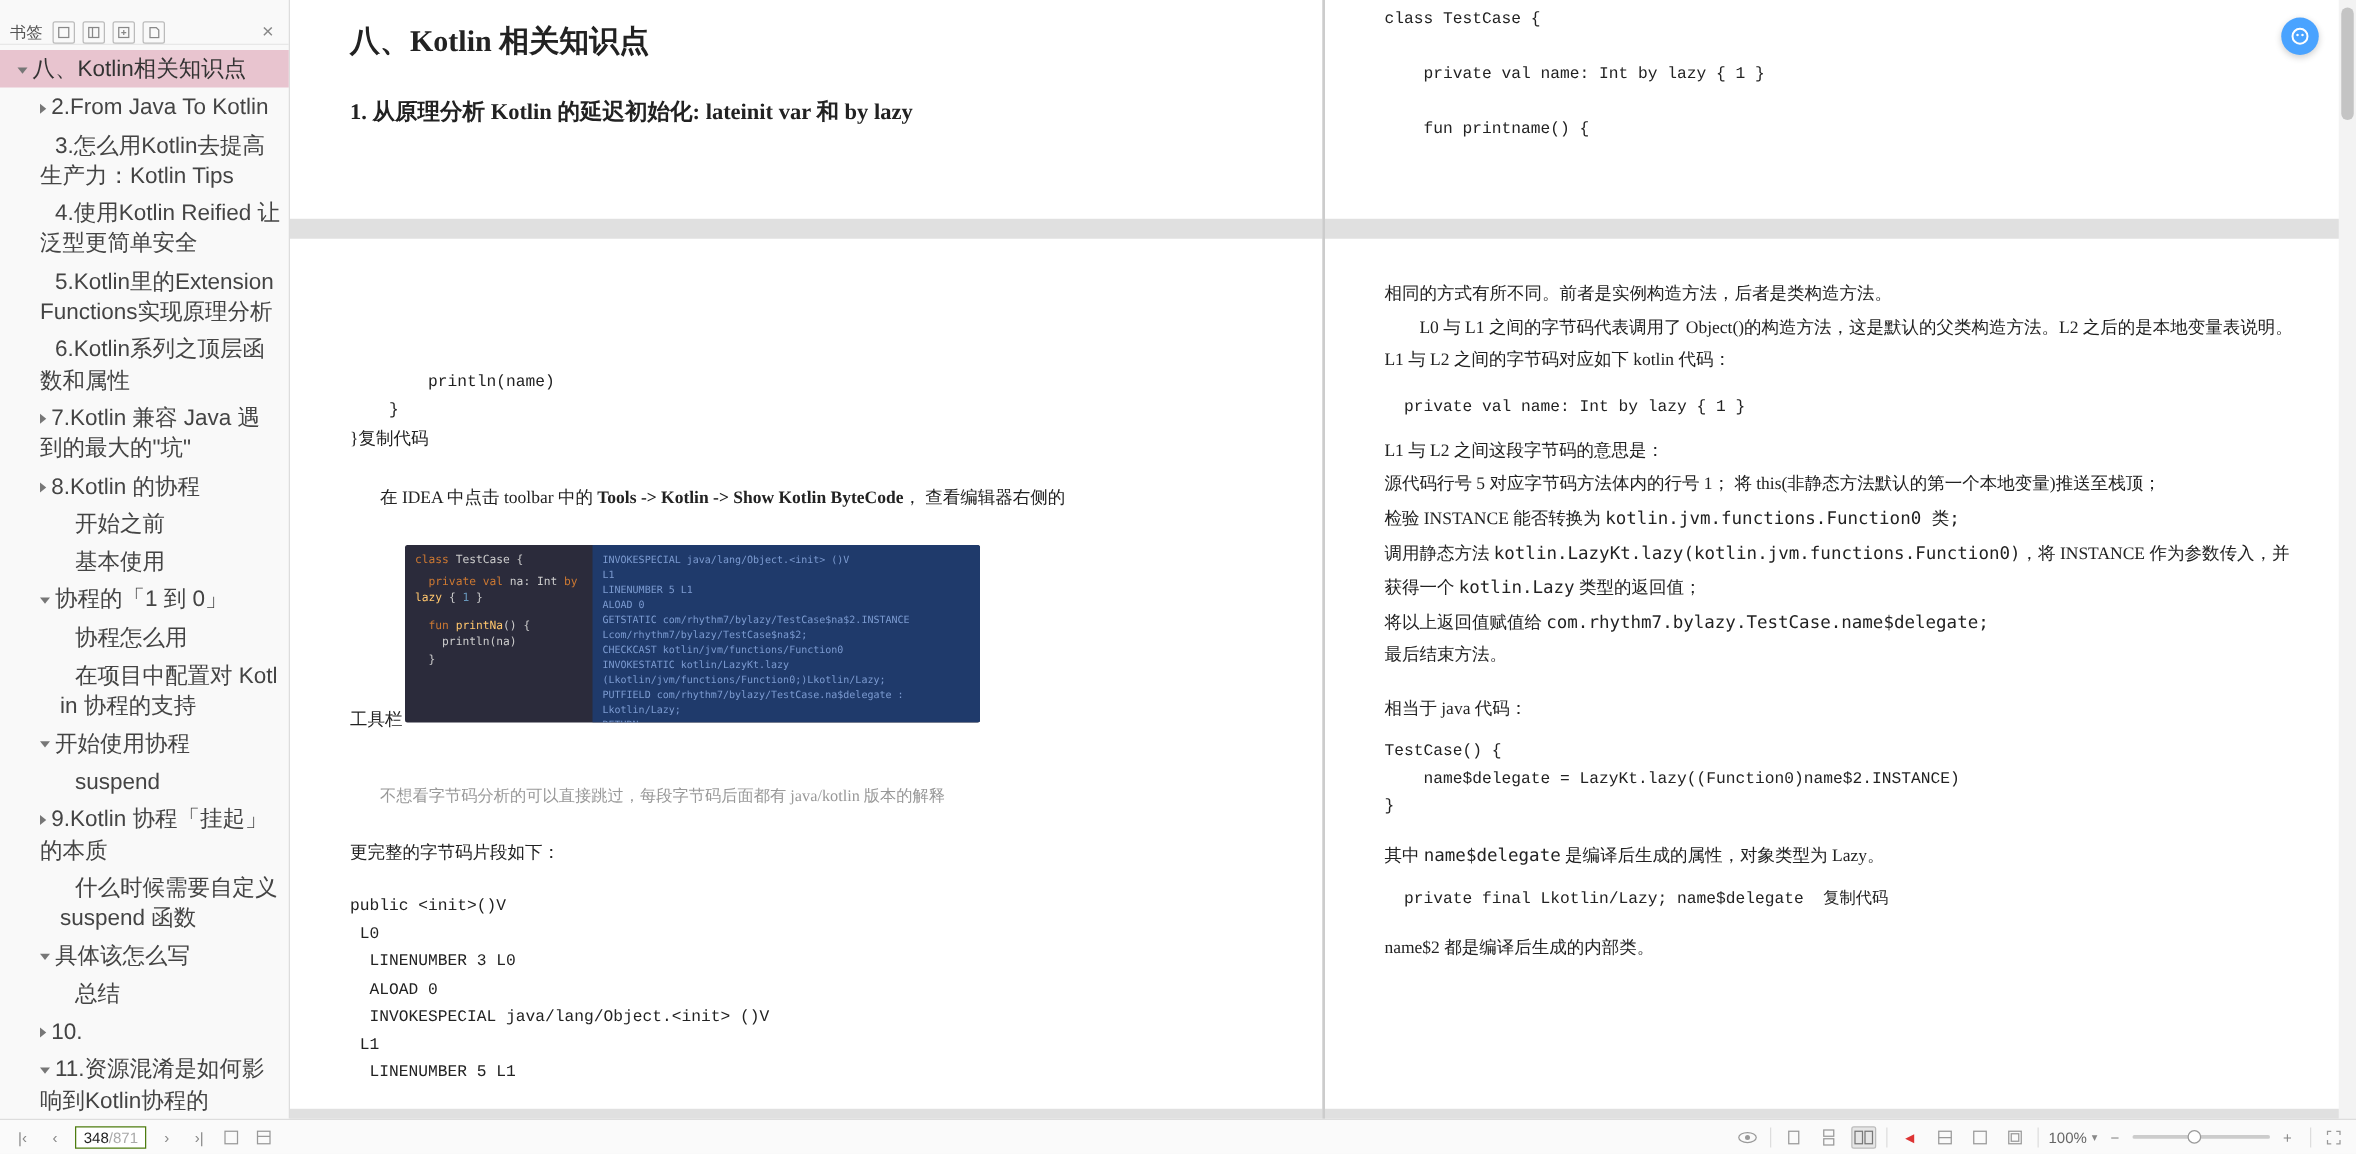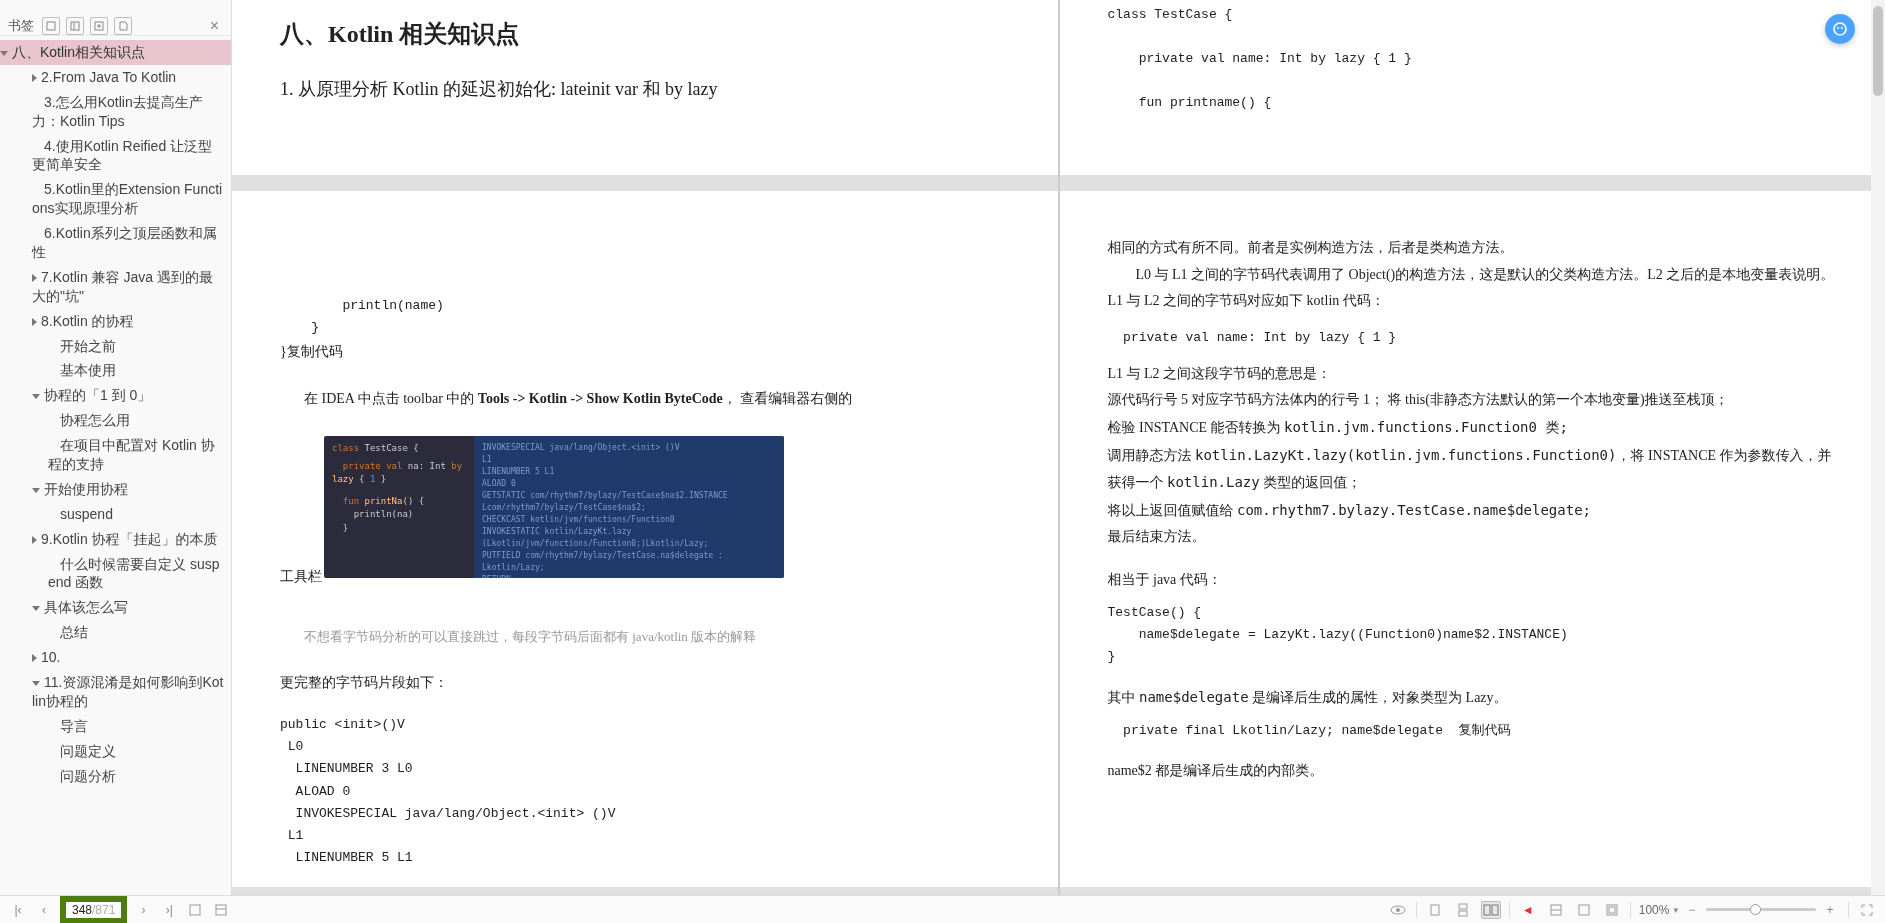--- a/index.html
+++ b/index.html
@@ -7,58 +7,58 @@
 .app{display:flex;flex-direction:column;height:100%}
 .main{flex:1;display:flex;min-height:0}
 
 .sidebar{width:232px;background:#f9f9f9;border-right:1px solid #ddd;display:flex;flex-direction:column}
 .sb-header{display:flex;align-items:flex-end;height:36px;padding:0 8px;border-bottom:1px solid #e8e8e8}
 .sb-title{font-size:13px;color:#555;flex:0 0 auto;margin-right:8px}
 .sb-icons{display:flex;gap:6px}
 .sb-icons .ic{width:18px;height:18px;border:1px solid #bbb;border-radius:2px;display:flex;align-items:center;justify-content:center;color:#888;font-size:10px;cursor:pointer}
 .sb-close{margin-left:auto;color:#888;font-size:16px;cursor:pointer;padding:0 4px}
 .sb-tree{flex:1;overflow-y:auto;padding:4px 0}
-.node{padding:3px 6px 3px 0;line-height:1.35;font-size:14px;color:#444;cursor:pointer;white-space:normal;word-break:break-all}
+.node{padding:3px 6px 3px 14px;line-height:1.35;font-size:18px;color:#444;cursor:pointer;white-space:normal;word-break:break-all}
 .node.sel{background:#e8c4cf;color:#333}
 .node.l1{padding-left:32px}
 .node.l2{padding-left:48px}
 .tri{display:inline-block;width:0;height:0;margin-right:4px;vertical-align:middle}
 .tri.d{border-left:4px solid transparent;border-right:4px solid transparent;border-top:5px solid #777}
 .tri.r{border-top:4px solid transparent;border-bottom:4px solid transparent;border-left:5px solid #777}
 .tri.sp{width:8px;height:8px}
 
 .content{flex:1;position:relative;background:#e0e0e0;overflow:hidden}
 .pages{position:absolute;inset:0;display:flex}
 .col{flex:1;display:flex;flex-direction:column;overflow:hidden}
 .col+.col{border-left:2px solid #ccc}
 .pg{background:#fff;margin:0 0 8px 0;padding:0 48px;flex:0 0 auto}
 .pgsp{height:8px;background:#e0e0e0}
 .pg .body{font-size:14px;line-height:1.9;color:#222;font-family:"Songti SC","SimSun",serif}
 .pg h1{font-size:24px;font-weight:bold;margin:12px 0 14px}
-.pg h2{font-size:18px;font-weight:normal;margin:6px 0 20px}
+.pg h2{font-size:18px;font-weight:bold;margin:6px 0 20px}
 pre{font-family:Consolas,"Courier New",monospace;font-size:13px;line-height:1.7;white-space:pre;color:#222}
 .note{color:#999;font-size:13px}
 
 .codeshot{width:460px;height:142px;background:#2b2b3b;border-radius:2px;display:flex;font-family:Consolas,monospace;font-size:9px;line-height:1.5;color:#ccc;margin-left:44px;overflow:hidden}
 .codeshot .l{flex:0 0 150px;padding:6px 8px}
 .codeshot .r{flex:1;background:#1f3a6b;padding:6px 8px;color:#a4c1f0}
 .codeshot .kw{color:#cc7832}
 .codeshot .fn{color:#ffc66d}
 .codeshot .nm{color:#6897bb}
 .codeshot .sm{color:#7c9bd1;font-size:8px}
 
 .vscroll{position:absolute;right:0;top:0;bottom:0;width:14px;background:#f3f3f3}
 .vscroll .thumb{position:absolute;left:2px;right:2px;background:#c4c4c4;border-radius:5px}
 
 .fab{position:absolute;right:30px;top:14px;width:30px;height:30px;border-radius:50%;background:#4aa3ff;color:#fff;display:flex;align-items:center;justify-content:center;font-size:14px;box-shadow:0 2px 6px rgba(0,0,0,.2);cursor:pointer}
 
 .footer{height:28px;border-top:1px solid #ddd;background:#fafafa;display:flex;align-items:center;padding:0 8px;font-size:12px;color:#666}
 .ft-nav{display:flex;align-items:center;gap:6px}
 .ft-nav .nb{width:20px;height:20px;display:flex;align-items:center;justify-content:center;color:#888;cursor:pointer}
-.pgbox{border:6px solid #4d7c0f;padding:1px 6px;min-width:54px;text-align:right;background:#fff}
+.pgbox{border:1px solid #4d7c0f;padding:1px 6px;min-width:54px;text-align:right;background:#fff}
 .pgbox .cur{color:#222}
 .pgbox .tot{color:#aaa}
 .ft-spacer{flex:1}
 .ft-right{display:flex;align-items:center;gap:8px}
 .ft-right .ib{width:20px;height:18px;display:flex;align-items:center;justify-content:center;color:#888;cursor:pointer;border-radius:2px}
 .ft-right .ib.act{background:#e6e6e6;border:1px solid #bbb}
 .zoom{display:flex;align-items:center;gap:4px}
 .zoom .track{width:110px;height:3px;background:#ccc;position:relative;border-radius:2px}
 .zoom .knob{position:absolute;top:-4px;left:40%;width:11px;height:11px;border-radius:50%;background:#fff;border:1px solid #999}
 .sep{width:1px;height:16px;background:#ddd}
@@ -187,21 +187,21 @@
       <div class="pg" style="height:175px;padding-top:4px">
         <div class="body">
           <pre>class TestCase {
 
     private val name: Int by lazy { 1 }
 
     fun printname() {</pre>
         </div>
       </div>
       <div class="pgsp"></div>
-      <div class="pg" style="flex:1;padding-top:44px">
+      <div class="pg" style="flex:1;padding-top:32px">
         <div class="body">
           <p>相同的方式有所不同。前者是实例构造方法，后者是类构造方法。</p>
           <p>　　L0 与 L1 之间的字节码代表调用了 Object()的构造方法，这是默认的父类构造方法。L2 之后的是本地变量表说明。L1 与 L2 之间的字节码对应如下 kotlin 代码：</p>
           <pre style="margin:12px 0">  private val name: Int by lazy { 1 }</pre>
           <p>L1 与 L2 之间这段字节码的意思是：</p>
           <p>源代码行号 5 对应字节码方法体内的行号 1；  将 this(非静态方法默认的第一个本地变量)推送至栈顶；</p>
           <p><span>检验 INSTANCE 能否转换为 </span><span style="font-family:Consolas,monospace">kotlin.jvm.functions.Function0 类;</span></p>
           <p><span>调用静态方法 </span><span style="font-family:Consolas,monospace">kotlin.LazyKt.lazy(kotlin.jvm.functions.Function0)</span><span>，将 INSTANCE 作为参数传入，并获得一个 </span><span style="font-family:Consolas,monospace">kotlin.Lazy</span><span> 类型的返回值；</span></p>
           <p><span>将以上返回值赋值给 </span><span style="font-family:Consolas,monospace">com.rhythm7.bylazy.TestCase.name$delegate;</span></p>
           <p>最后结束方法。</p>

